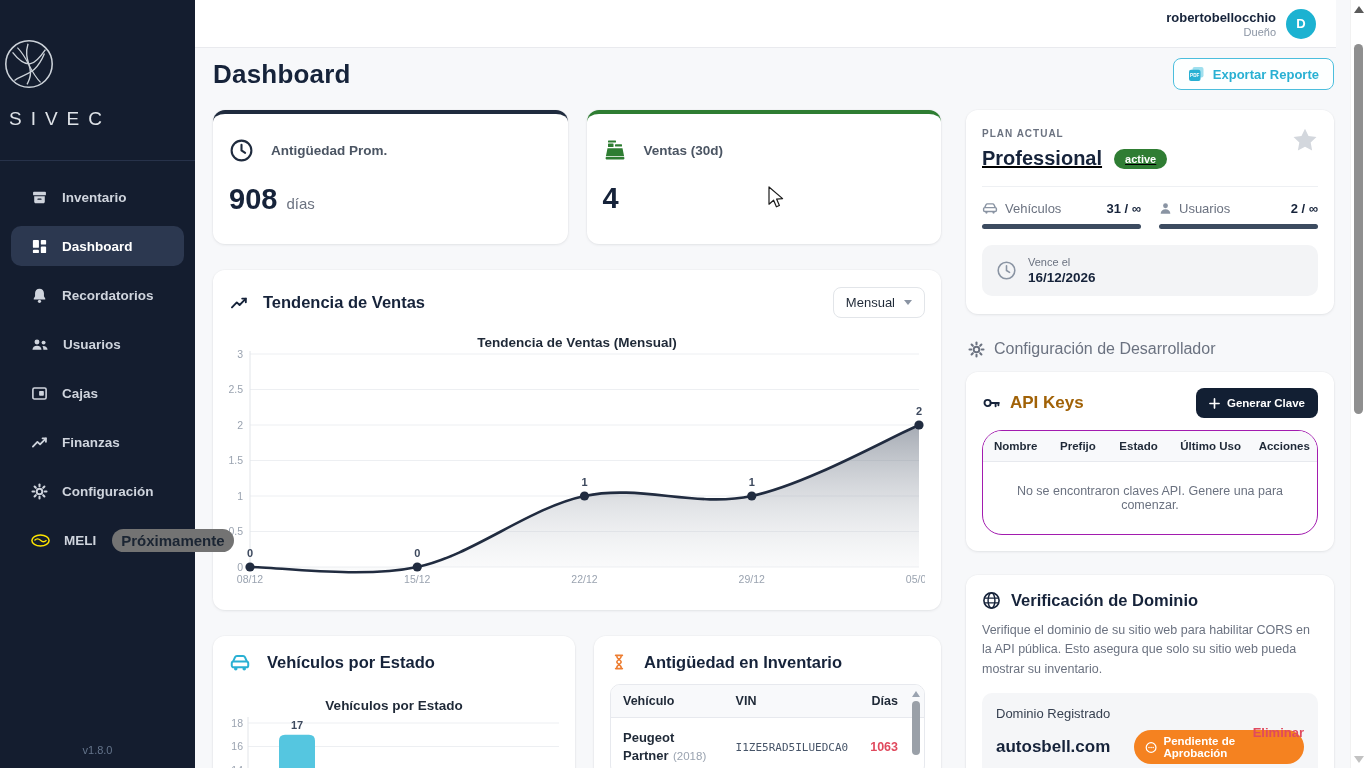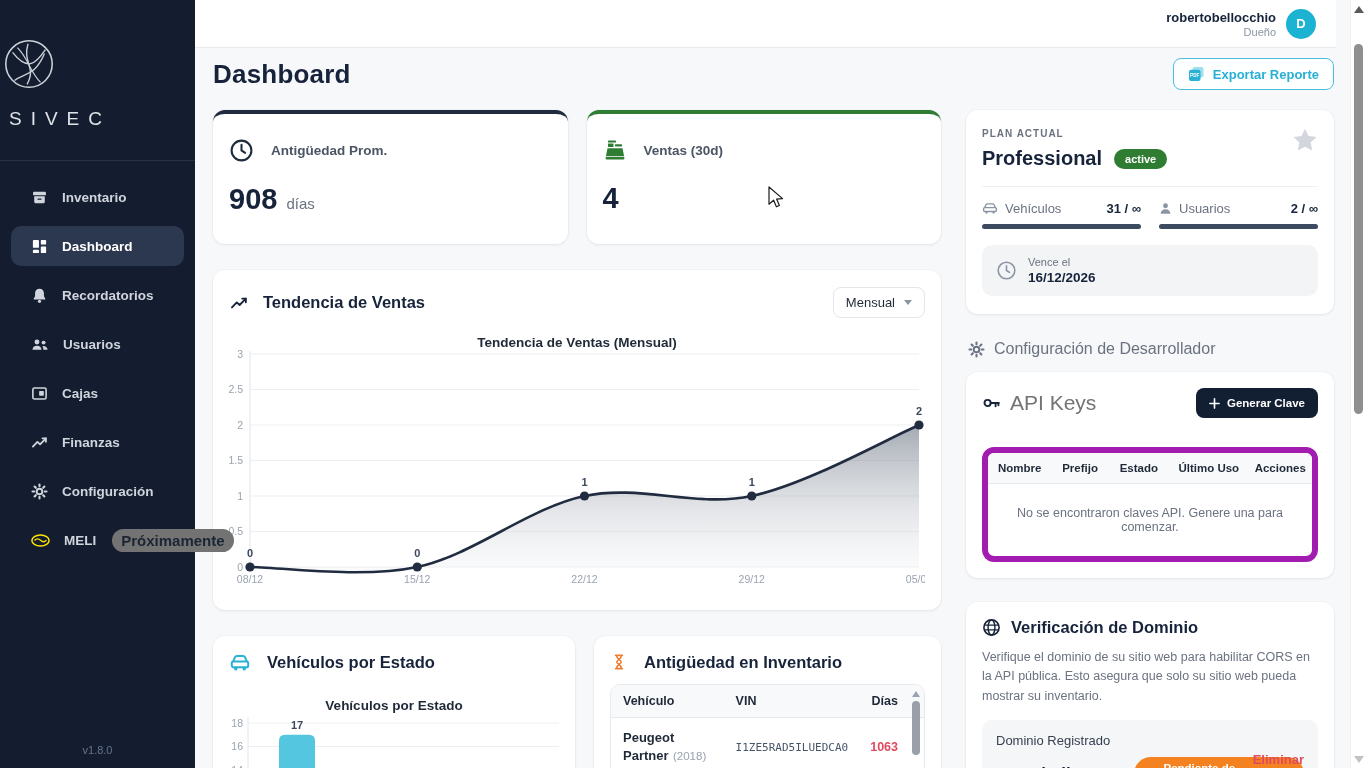--- a/index.html
+++ b/index.html
@@ -70,43 +70,43 @@
   .veh-year { font-size:11.5px; color:#9aa3b0; font-weight:400; }
   .vin { font-family:"DejaVu Sans Mono", monospace; font-size:11px; color:#475569; }
   .days { font-size:12.5px; font-weight:700; color:#e04a5e; }
   .inner-scroll { position:absolute; top:4px; right:3px; bottom:4px; width:10px; }
   .inner-scroll .up { width:0;height:0;border-left:4px solid transparent;border-right:4px solid transparent;border-bottom:6px solid #9aa3b0; margin:2px auto 4px auto; }
   .inner-scroll .thumb { width:8px; margin:0 auto; height:54px; background:#9aa0a8; border-radius:4px; }
 
   
   .plan-card { padding:18px 16px; margin-bottom:26px; position:relative; }
   .plan-eyebrow { font-size:10px; font-weight:700; color:#6b7280; letter-spacing:1px; }
-  .plan-name-row { display:flex; align-items:center; gap:12px; margin-top:8px; }
+  .plan-name-row { display:flex; align-items:center; gap:12px; margin-top:8px;text-decoration:underline; }
   .plan-name { font-size:20px; font-weight:800; color:#16233a; }
   .plan-badge { background:#2f7d33; color:#fff; font-size:11px; font-weight:700; padding:4px 11px; border-radius:999px; }
   .star { position:absolute; top:16px; right:14px; }
   .plan-divider { border-top:1px solid #eef0f3; margin:16px 0 14px 0; }
   .usage-row { display:flex; gap:18px; }
   .usage { flex:1; }
   .usage-head { display:flex; align-items:center; gap:7px; }
   .usage-label { font-size:13px; color:#6b7280; flex:1; }
   .usage-value { font-size:13px; font-weight:700; color:#16233a; }
   .usage-bar { height:5px; border-radius:3px; background:#3c4b60; margin-top:8px; }
   .expiry-box { background:#f3f4f6; border-radius:10px; padding:11px 14px; margin-top:16px; display:flex; align-items:center; gap:11px; }
   .expiry-label { font-size:11px; color:#6b7280; }
   .expiry-date { font-size:13.5px; font-weight:700; color:#16233a; margin-top:2px; }
 
   .dev-heading { display:flex; align-items:center; gap:9px; color:#6b7280; font-size:16px; font-weight:400; margin:0 0 14px 2px; }
 
   .api-card { padding:16px; margin-bottom:24px; }
   .api-head { display:flex; align-items:center; justify-content:space-between; }
   .api-title-wrap { display:flex; align-items:center; gap:9px; }
-  .api-title { font-size:21px; font-weight:400; color:#737373; }
+  .api-title { font-size:17px; font-weight:700; color:#a16207; }
   .dark-btn { display:flex; align-items:center; gap:7px; background:#121f33; color:#fff; border:none; border-radius:8px; padding:9px 13px; font-size:11.5px; font-weight:700; cursor:pointer; font-family:inherit; }
-  .api-table { border:6px solid #a21caf; border-radius:12px; margin-top:29px; overflow:hidden; }
+  .api-table { border:1px solid #a21caf; border-radius:20px; margin-top:12px; overflow:hidden; }
   .api-cols { display:grid; grid-template-columns:1fr .9fr .95fr 1.25fr 1fr; background:#f8f9fb; border-bottom:1px solid #e7e9ee; }
   .api-col { font-size:11.5px; font-weight:700; color:#1f2937; text-align:center; padding:9px 2px; }
   .api-empty { font-size:12.5px; color:#6b7280; text-align:center; padding:22px 10px; }
 
   .domain-card { padding:16px; }
   .domain-title-wrap { display:flex; align-items:center; gap:10px; }
   .domain-title { font-size:16.5px; font-weight:800; color:#16233a; }
   .domain-desc { font-size:12.5px; color:#6b7280; line-height:1.55; margin-top:11px; }
   .domain-box { background:#f5f6f8; border-radius:10px; padding:13px 14px 16px 14px; margin-top:14px; position:relative; }
   .domain-reg-label { font-size:13px; color:#374151; }

